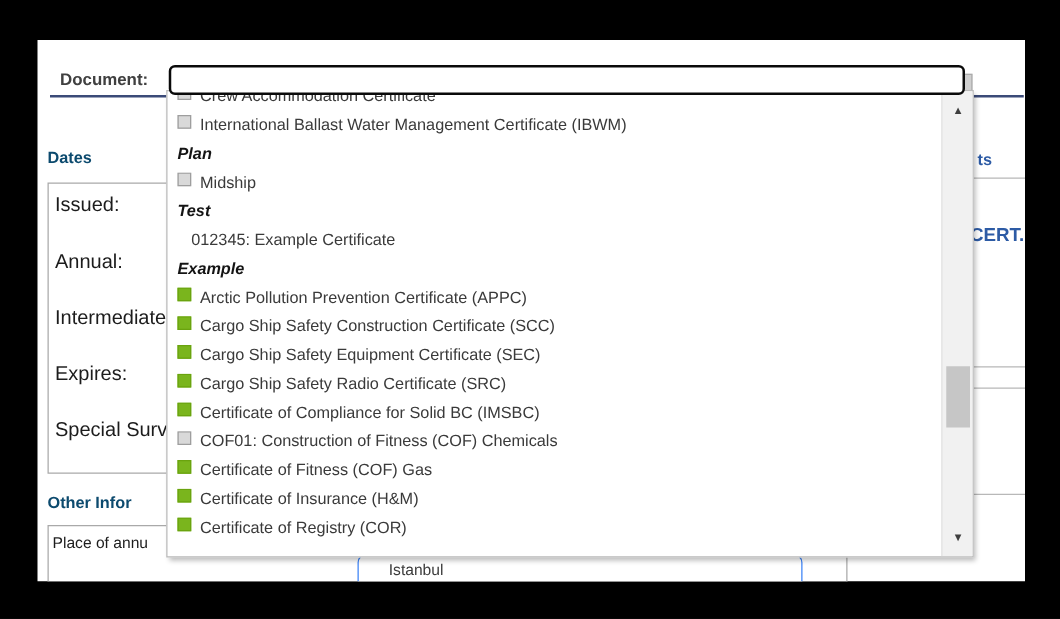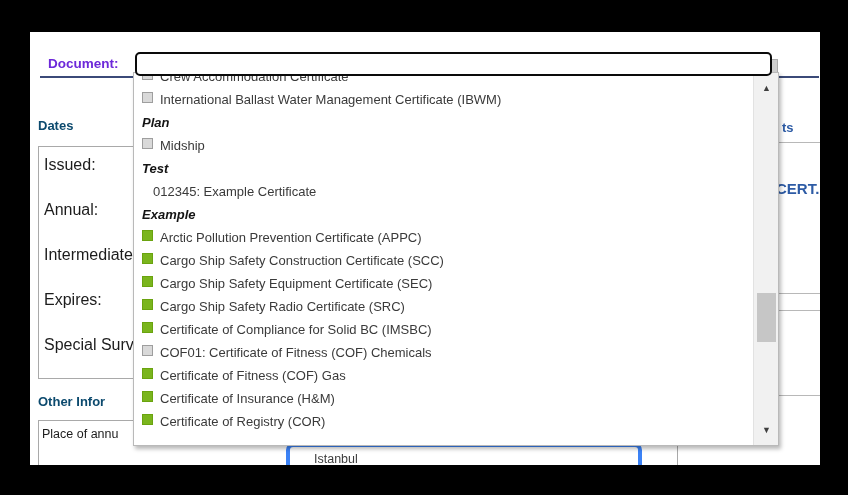--- a/index.html
+++ b/index.html
@@ -12,32 +12,32 @@
   .navy-rule{position:absolute;left:10px;top:44px;width:779px;height:2px;background:#3b4a78;z-index:1;}
   .sec-title{position:absolute;font-size:13px;font-weight:bold;color:#0c4a6e;z-index:1;white-space:nowrap;}
   .dates-title{left:8px;top:86px;}
   .other-title{left:8px;top:362px;}
   .fieldset{position:absolute;border:1px solid #a9a9a9;background:#fff;z-index:1;}
   .dates-box{left:8px;top:114px;width:524px;height:233px;}
   .other-box{left:8px;top:388px;width:640px;height:110px;}
   .flabel{position:absolute;left:14px;font-size:16px;color:#1c1c1c;z-index:1;white-space:nowrap;}
   .fl0{top:124px;}.fl1{top:169px;}.fl2{top:214px;}.fl3{top:259px;}.fl4{top:304px;}
   .place-label{position:absolute;left:12px;top:395px;font-size:12.5px;color:#1c1c1c;z-index:1;white-space:nowrap;}
-  .place-input{position:absolute;left:256px;top:411px;width:356px;height:30px;border:4px solid #3b82f6;
+  .place-input{position:absolute;left:256px;top:411px;width:356px;height:30px;border:1px solid #3b82f6;
                border-radius:7px;background:#fff;z-index:1;font-size:12.5px;color:#3c3c3c;
                padding:5px 0 0 24px;white-space:nowrap;}
   .right-frag-head{position:absolute;left:752px;top:88px;font-size:13px;font-weight:bold;color:#2d5ba5;z-index:1;}
   .right-line{position:absolute;left:748px;width:42px;height:1px;background:#b8b8b8;z-index:1;}
   .rl1{top:110px;}.rl2{top:261px;}.rl3{top:278px;}.rl4{top:363px;}
   .right-frag-link{position:absolute;left:746px;top:148px;font-size:15px;font-weight:bold;color:#2d5ba5;z-index:1;}
   .combo-sliver{position:absolute;left:741px;top:27px;width:7px;height:15px;background:#cfcfcf;
                 border:1px solid #ababab;z-index:2;}
 
   
-  .doc-label{position:absolute;left:18px;top:24px;font-size:13.5px;font-weight:bold;color:#6d28d9;z-index:10;}
+  .doc-label{position:absolute;left:18px;top:24px;font-size:13.5px;font-weight:bold;color:#404040;z-index:10;}
   .doc-input{position:absolute;left:105px;top:20px;width:637px;height:24px;background:#fff;
              border:2.5px solid #0a0a0a;border-radius:5px;z-index:10;font-size:13px;color:#222;
              padding:2px 6px;outline:none;}
 
   
   .dropdown{position:absolute;left:103px;top:40px;width:646px;height:374px;background:#fff;
             border:1px solid #b9b9b9;box-shadow:2px 3px 4px rgba(0,0,0,.28);z-index:5;overflow:hidden;}
   .rows{position:absolute;left:0;top:-4px;width:619px;}
   .row{height:23px;display:flex;padding-left:8px;font-size:13px;color:#3a3a3a;
        white-space:nowrap;overflow:hidden;}
@@ -131,21 +131,21 @@
           <div class="row">
             <span class="sq green"></span>
             <span>Cargo Ship Safety Radio Certificate (SRC)</span>
           </div>
           <div class="row">
             <span class="sq green"></span>
             <span>Certificate of Compliance for Solid BC (IMSBC)</span>
           </div>
           <div class="row">
             <span class="sq gray"></span>
-            <span>COF01: Certificate of Fitness (COF) Chemicals</span>
+            <span>COF01: Construction of Fitness (COF) Chemicals</span>
           </div>
           <div class="row">
             <span class="sq green"></span>
             <span>Certificate of Fitness (COF) Gas</span>
           </div>
           <div class="row">
             <span class="sq green"></span>
             <span>Certificate of Insurance (H&amp;M)</span>
           </div>
           <div class="row">

